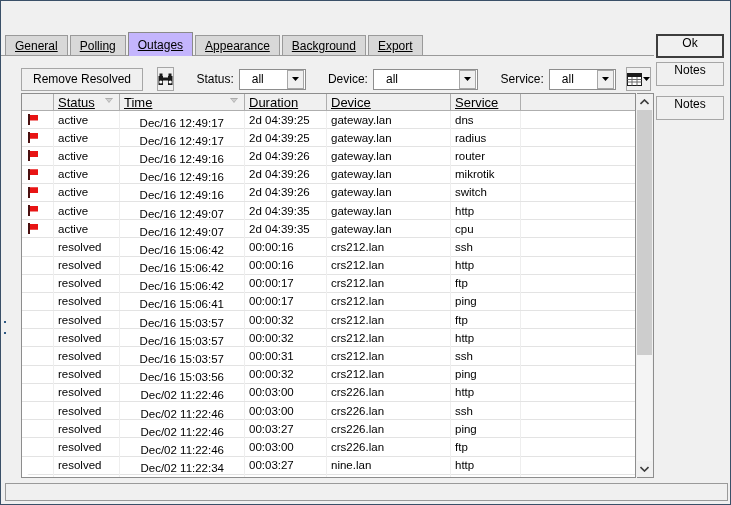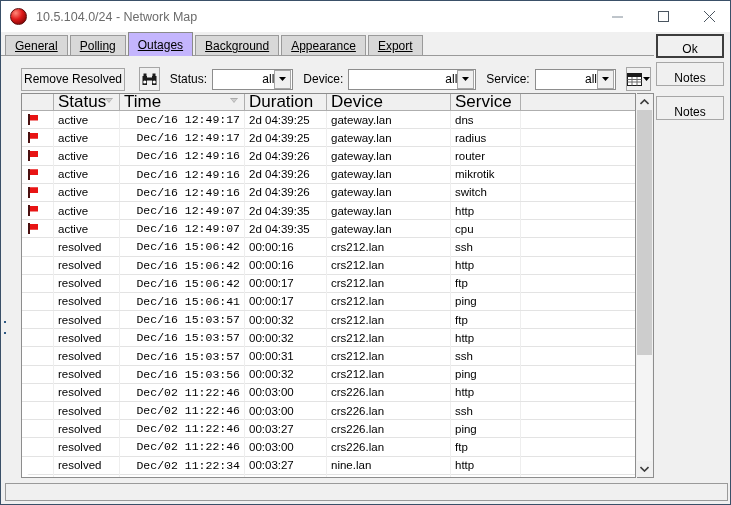--- a/index.html
+++ b/index.html
@@ -102,55 +102,54 @@
   #toolbar {
     position: absolute;
     top: 11px; left: 20px;
     width: 630px; height: 24px;
     display: flex; align-items: center;
   }
   .push-btn {
     height: 23px;
     background: #f0f0f0;
     border: 1px solid #a6a6a6;
-    padding: 0 2px;
+    padding: 0 11px;
     font-size: 12px;
     color: #000;
     display: flex; align-items: center;
     white-space: nowrap;
   }
   #btn-search {
     width: 26px; height: 24px;
     margin-left: 14px;
     background: #f0f0f0;
     border: 1px solid #a6a6a6;
     display: flex; align-items: center; justify-content: center;
   }
   .tb-label {
     font-size: 12px;
     color: #000;
-    margin-left: 10px;
+    margin-left: 22px;
     margin-right: 5px;
     white-space: nowrap;
   }
   .combo {
     height: 21px;
     background: #ffffff;
     border: 1px solid #8d8d8d;
     display: flex; align-items: center;
     position: relative;
   }
   .combo .cval {
-    padding-left: 4px;
+    padding-left: 12px;
     font-size: 12px;
     color: #000;
     flex: 1;
     white-space: nowrap;
     overflow: hidden;
-    text-align: right;
   }
   .combo .carrow {
     width: 17px; height: 19px;
     margin: 0 1px 0 0;
     background: #f0f0f0;
     border: 1px solid #a6a6a6;
     display: flex; align-items: center; justify-content: center;
     flex: none;
   }
   #combo-status { width: 104px; }
@@ -177,27 +176,28 @@
   #grid-header {
     display: flex;
     height: 17px;
     background: #f0f0f0;
     border-bottom: 1px solid #aeaeae;
   }
   .hcell {
     height: 16px;
     border-right: 1px solid #aeaeae;
     display: flex; align-items: center;
-    font-size: 17px;
+    font-size: 13px;
     color: #000;
     padding-left: 4px;
     position: relative;
     flex: none;
     overflow: hidden;
     white-space: nowrap;
+    text-decoration: underline;
   }
   .hcell .sortmark {
     position: absolute;
     right: 6px; top: 4px;
     width: 0; height: 0;
     border-left: 4px solid transparent;
     border-right: 4px solid transparent;
     border-top: 5px solid transparent;
     border-top-color: #cfcfcf;
   }
@@ -228,21 +228,21 @@
     height: 18px;
     display: flex; align-items: center;
     font-size: 11.5px;
     color: #000;
     padding-left: 4px;
     border-right: 1px solid #eeeeee;
     flex: none;
     overflow: hidden;
     white-space: nowrap;
   }
-  .cell.num { justify-content: flex-end; padding-right: 4px; padding-left: 0; font-family: Liberation Mono, monospace; }
+  .cell.num { justify-content: flex-end; padding-right: 20px; padding-left: 0; }
   .cell.flagcell { justify-content: flex-start; padding-left: 6px; }
   .flag {
     width: 11px; height: 11px;
     position: relative;
   }
   .flag::before {
     content: "";
     position: absolute;
     left: 0; top: 0;
     width: 2px; height: 11px;
@@ -253,21 +253,21 @@
     position: absolute;
     left: 2px; top: 0.5px;
     width: 8px; height: 6px;
     background: #e81414;
     clip-path: polygon(0 0, 100% 0, 100% 100%, 0 100%, 0 0);
   }
 
   
   .c-flag { width: 32px; }
   .c-status { width: 66px; }
-  .c-time { width: 125px; }
+  .c-time { width: 125px; align-items: flex-end; }
   .c-dur { width: 82px; }
   .c-dev { width: 124px; }
   .c-svc { width: 70px; }
   .c-pad { width: 113px; border-right: none; }
 
   
   #vscroll {
     position: absolute;
     top: 37px; right: 0px;
     width: 17px; height: 385px;
@@ -299,21 +299,21 @@
     position: absolute;
     top: 33px; right: 6px;
     width: 68px;
   }
   .side-btn {
     width: 68px; height: 24px;
     background: #f0f0f0;
     border: 1px solid #a6a6a6;
     font-size: 12px;
     color: #000;
-    display: flex; align-items: flex-end; justify-content: center;
+    display: flex; align-items: flex-start; justify-content: center;
     margin-bottom: 4px;
   }
   .side-btn.default {
     border: 2px solid #3d3d3d;
   }
   #btn-notes { margin-top: 10px; }
 
   
   #status-strip {
     position: absolute;
@@ -321,56 +321,36 @@
     width: 723px; height: 18px;
     background: #f0f0f0;
     border: 1px solid #9a9a9a;
   }
 </style>
 </head>
 <body>
 
 <div id="window">
 
-  <div id="titlebar">
-    <div id="title-icon"></div>
-    <div id="title-text">10.5.104.0/24 - Network Map</div>
-    <div class="wbtn" id="btn-min">
-      <svg width="11" height="11" viewBox="0 0 11 11">
-          <line x1="0" y1="6" x2="11" y2="6" stroke="#7f8a96" stroke-width="1"></line>
-        </svg>
-    </div>
-    <div class="wbtn" id="btn-max">
-      <svg width="11" height="11" viewBox="0 0 11 11">
-          <rect x="0.5" y="0.5" width="10" height="10" fill="none" stroke="#4a5560" stroke-width="1"></rect>
-        </svg>
-    </div>
-    <div class="wbtn" id="btn-close">
-      <svg width="11" height="11" viewBox="0 0 11 11">
-          <line x1="0" y1="0" x2="11" y2="11" stroke="#4a5560" stroke-width="1"></line>
-          <line x1="11" y1="0" x2="0" y2="11" stroke="#4a5560" stroke-width="1"></line>
-        </svg>
-    </div>
-  </div>
 
   <div id="tabstrip">
       <div class="tab">
         <span>General</span>
       </div>
       <div class="tab">
         <span>Polling</span>
       </div>
       <div class="tab selected">
         <span>Outages</span>
       </div>
       <div class="tab">
+        <span>Appearance</span>
+      </div>
+      <div class="tab">
         <span>Background</span>
-      </div>
-      <div class="tab">
-        <span>Appearance</span>
       </div>
       <div class="tab">
         <span>Export</span>
       </div>
     </div>
 
   <div id="body-panel">
 
     <div id="splitter-grip">
       <i></i>

